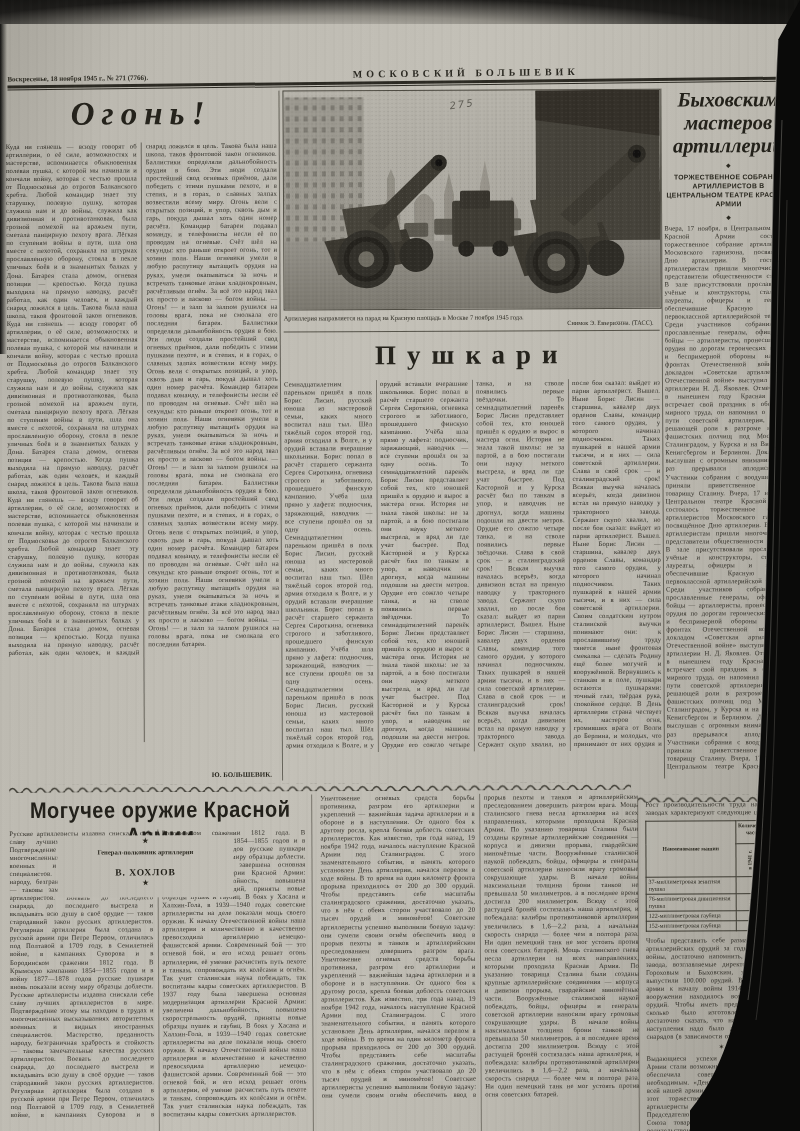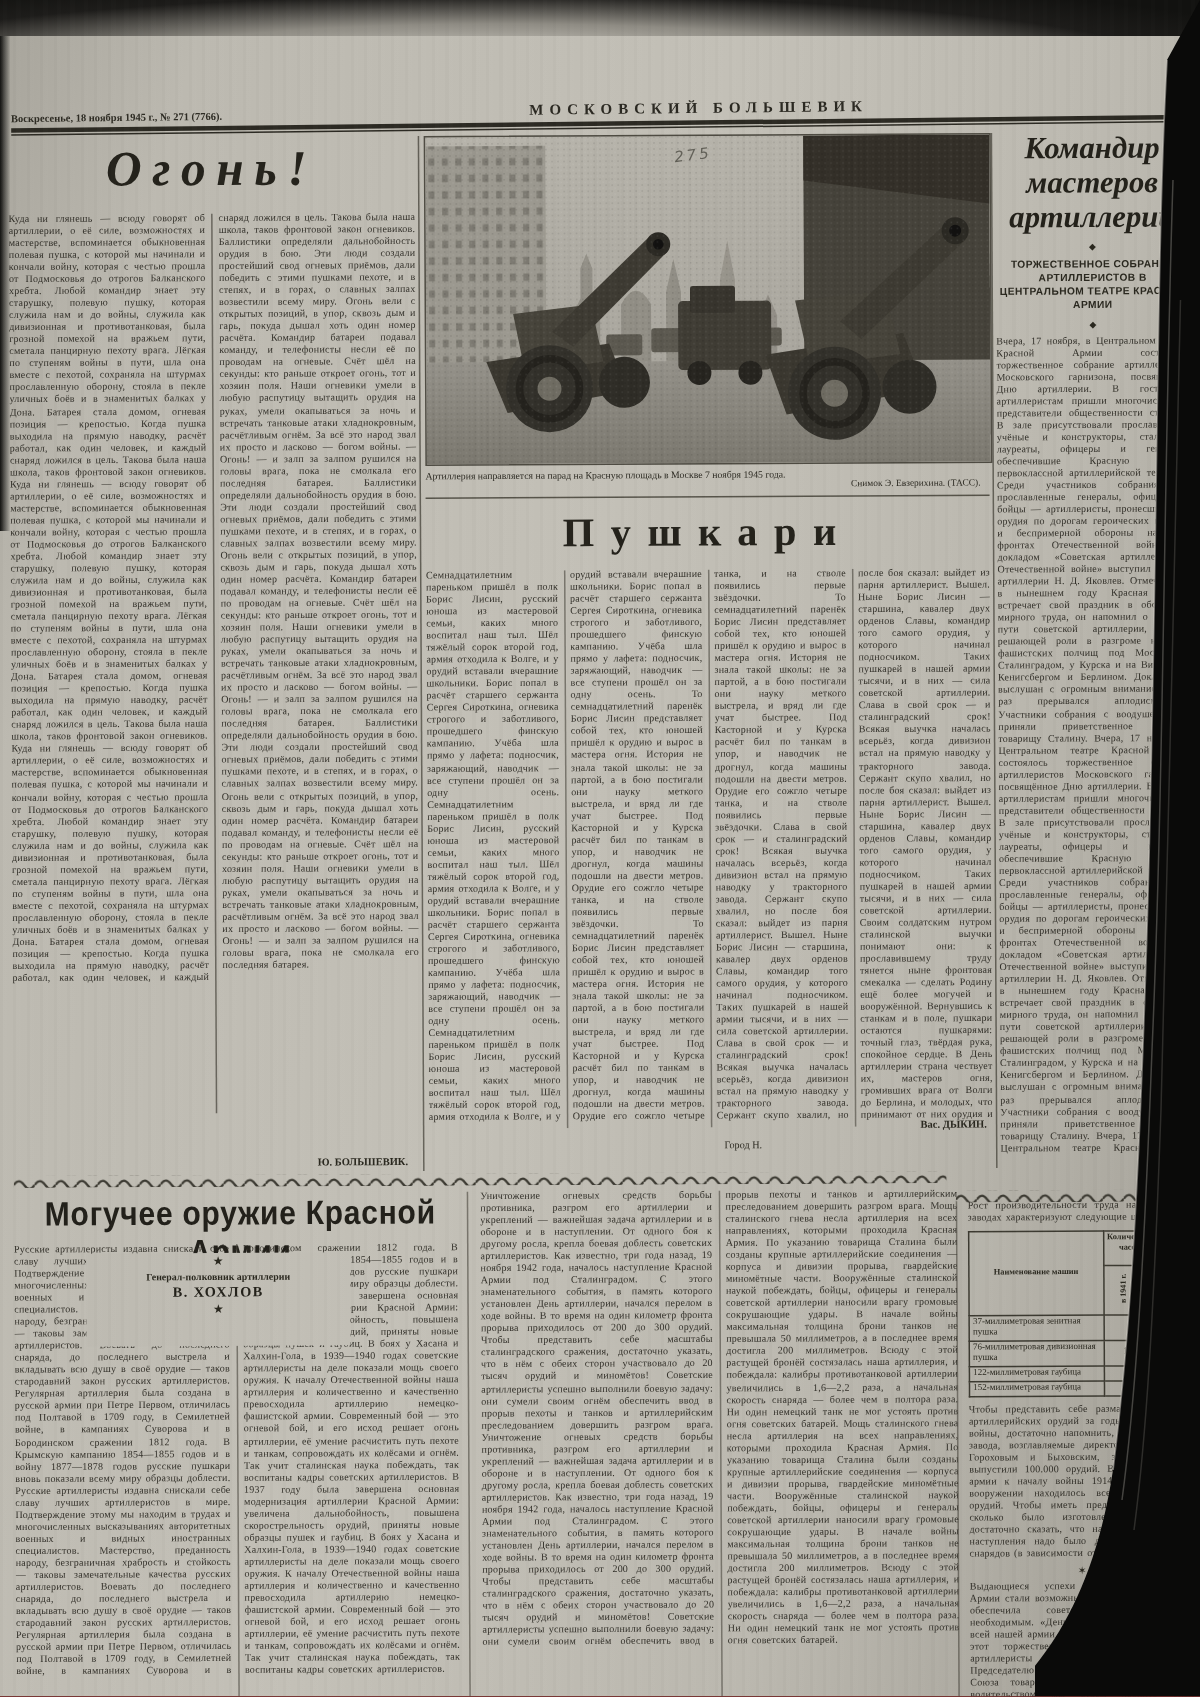--- a/index.html
+++ b/index.html
@@ -1,16 +1,16 @@
 <!DOCTYPE html>
 <html lang="ru"><head>
 <meta charset="utf-8">
 <style>
   html,body{margin:0;padding:0;background:#0c0c0b;}
-  .page{position:relative;width:800px;height:1131px;overflow:hidden;background:#ef4444;
+  .page{position:relative;width:800px;height:1131px;overflow:hidden;background:#c4b5fd;
         font-family:"Liberation Serif","DejaVu Serif",serif;-webkit-font-smoothing:antialiased;}
   .paper{position:absolute;left:0;top:24px;width:800px;height:1107px;
          background:linear-gradient(105deg,#a7a49b 0%,#bcb9b0 12%,#c3c0b7 45%,#bbb8af 72%,#a8a59c 92%,#8f8c84 100%);}
   .paper-inner{position:absolute;inset:0;transform:rotate(-0.3deg);}
   .scan-top{position:absolute;left:0;top:0;width:800px;height:26px;
             background:radial-gradient(ellipse 70% 220% at 42% 160%,#d9d6cd 0%,#8e8b83 45%,#1d1c1a 78%,#121210 100%);}
   .scan-left{position:absolute;left:0;top:24px;width:7px;height:330px;
              background:linear-gradient(to right,#131311,rgba(19,19,17,0));}
   .grain{position:absolute;inset:0;pointer-events:none;opacity:.5;
          background:repeating-linear-gradient(90deg,rgba(0,0,0,.035) 0 2px,rgba(255,255,255,.02) 2px 5px,rgba(0,0,0,0) 5px 9px);}
@@ -62,21 +62,21 @@
   .mog{position:absolute;left:8px;top:770px;width:620px;height:347px;}
   .mog-title{position:absolute;left:0;top:2px;width:302px;text-align:center;
              font-family:"Liberation Sans","DejaVu Sans",sans-serif;font-weight:bold;
              font-size:20px;letter-spacing:0.5px;color:#22201a;transform:scaleY(1.12);transform-origin:top;}
   .mog-cols12{position:absolute;left:0;top:34px;width:296px;height:310px;
               column-count:2;column-gap:9px;column-rule:1px solid rgba(70,67,58,.6);}
   .mog-byline-box{position:absolute;left:48px;top:40px;width:176px;height:62px;
                   background:linear-gradient(100deg,#bdbab1,#c2bfb6);text-align:center;z-index:2;}
   .star{font-size:8px;color:#2a281f;line-height:1.4;}
   .mog-rank{font-size:6.6px;font-weight:bold;color:#2a281f;margin-top:2px;}
-  .mog-name{font-size:9.5px;font-weight:bold;letter-spacing:1px;color:#23211a;margin-top:2px;font-family:Liberation Serif, serif;}
+  .mog-name{font-size:9.5px;font-weight:bold;letter-spacing:1px;color:#23211a;margin-top:12px;font-family:Liberation Serif, serif;}
   .mog-cols34{position:absolute;left:302px;top:0;width:318px;height:344px;
               column-count:2;column-gap:9px;column-rule:1px solid rgba(70,67,58,.6);
               border-left:1px solid rgba(70,67,58,.6);padding-left:8px;}
   
   .col5{position:absolute;left:636px;top:778px;width:158px;height:339px;
         border-left:1px solid rgba(70,67,58,.6);padding-left:7px;box-sizing:border-box;overflow:hidden;}
   table.prod{border-collapse:collapse;width:146px;margin:4px 0 5px;background:rgba(255,255,255,.04);}
   table.prod th,table.prod td{border:1px solid #3c3a31;color:#2a281f;padding:1px 2px;}
   table.prod th{font-size:5.6px;font-weight:bold;text-align:center;line-height:1.2;}
   table.prod td{font-size:6px;line-height:1.15;}
@@ -200,31 +200,27 @@
           <span class="credit">Снимок Э. Евзерихина. (ТАСС).</span>
         </div>
         <div class="mid-rule"></div>
         <div class="push-title">Пушкари</div>
         <div class="push-body t">
           <span>Семнадцатилетним пареньком пришёл в полк Борис Лисин, русский юноша из мастеровой семьи, каких много воспитал наш тыл. Шёл тяжёлый сорок второй год, армия отходила к Волге, и у орудий вставали вчерашние школьники. Борис попал в расчёт старшего сержанта Сергея Сироткина, огневика строгого и заботливого, прошедшего финскую кампанию. Учёба шла прямо у лафета: подносчик, заряжающий, наводчик — все ступени прошёл он за одну осень. Семнадцатилетним пареньком пришёл в полк Борис Лисин, русский юноша из мастеровой семьи, каких много воспитал наш тыл. Шёл тяжёлый сорок второй год, армия отходила к Волге, и у орудий вставали вчерашние школьники. Борис попал в расчёт старшего сержанта Сергея Сироткина, огневика строгого и заботливого, прошедшего финскую кампанию. Учёба шла прямо у лафета: подносчик, заряжающий, наводчик — все ступени прошёл он за одну осень. Семнадцатилетним пареньком пришёл в полк Борис Лисин, русский юноша из мастеровой семьи, каких много воспитал наш тыл. Шёл тяжёлый сорок второй год, армия отходила к Волге, и у орудий вставали вчерашние школьники. Борис попал в расчёт старшего сержанта Сергея Сироткина, огневика строгого и заботливого, прошедшего финскую кампанию. Учёба шла прямо у лафета: подносчик, заряжающий, наводчик — все ступени прошёл он за одну осень.</span>
           <span>То семнадцатилетний паренёк Борис Лисин представляет собой тех, кто юношей пришёл к орудию и вырос в мастера огня. История не знала такой школы: не за партой, а в бою постигали они науку меткого выстрела, и вряд ли где учат быстрее. Под Касторной и у Курска расчёт бил по танкам в упор, и наводчик не дрогнул, когда машины подошли на двести метров. Орудие его сожгло четыре танка, и на стволе появились первые звёздочки. То семнадцатилетний паренёк Борис Лисин представляет собой тех, кто юношей пришёл к орудию и вырос в мастера огня. История не знала такой школы: не за партой, а в бою постигали они науку меткого выстрела, и вряд ли где учат быстрее. Под Касторной и у Курска расчёт бил по танкам в упор, и наводчик не дрогнул, когда машины подошли на двести метров. Орудие его сожгло четыре танка, и на стволе появились первые звёздочки. То семнадцатилетний паренёк Борис Лисин представляет собой тех, кто юношей пришёл к орудию и вырос в мастера огня. История не знала такой школы: не за партой, а в бою постигали они науку меткого выстрела, и вряд ли где учат быстрее. Под Касторной и у Курска расчёт бил по танкам в упор, и наводчик не дрогнул, когда машины подошли на двести метров. Орудие его сожгло четыре танка, и на стволе появились первые звёздочки.</span>
           <span>Слава в свой срок — и сталинградский срок! Всякая выучка началась всерьёз, когда дивизион встал на прямую наводку у тракторного завода. Сержант скупо хвалил, но после боя сказал: выйдет из парня артиллерист. Вышел. Ныне Борис Лисин — старшина, кавалер двух орденов Славы, командир того самого орудия, у которого начинал подносчиком. Таких пушкарей в нашей армии тысячи, и в них — сила советской артиллерии. Слава в свой срок — и сталинградский срок! Всякая выучка началась всерьёз, когда дивизион встал на прямую наводку у тракторного завода. Сержант скупо хвалил, но после боя сказал: выйдет из парня артиллерист. Вышел. Ныне Борис Лисин — старшина, кавалер двух орденов Славы, командир того самого орудия, у которого начинал подносчиком. Таких пушкарей в нашей армии тысячи, и в них — сила советской артиллерии. Слава в свой срок — и сталинградский срок! Всякая выучка началась всерьёз, когда дивизион встал на прямую наводку у тракторного завода. Сержант скупо хвалил, но после боя сказал: выйдет из парня артиллерист. Вышел. Ныне Борис Лисин — старшина, кавалер двух орденов Славы, командир того самого орудия, у которого начинал подносчиком. Таких пушкарей в нашей армии тысячи, и в них — сила советской артиллерии.</span>
           <span>Своим солдатским нутром сталинской выучки понимают они: к прославившему труду тянется ныне фронтовая смекалка — сделать Родину ещё более могучей и вооружённой. Вернувшись к станкам и в поле, пушкари остаются пушкарями: точный глаз, твёрдая рука, спокойное сердце. В День артиллерии страна чествует их, мастеров огня, громивших врага от Волги до Берлина, и молодых, что принимают от них орудия и традиции. Своим солдатским нутром сталинской выучки понимают они: к прославившему труду тянется ныне фронтовая смекалка — сделать Родину ещё более могучей и вооружённой. Вернувшись к станкам и в поле, пушкари остаются пушкарями: точный глаз, твёрдая рука, спокойное сердце. В День артиллерии страна чествует их, мастеров огня, громивших врага от Волги до Берлина, и молодых, что принимают от них орудия и традиции. Своим солдатским нутром сталинской выучки понимают они: к прославившему труду тянется ныне фронтовая смекалка — сделать Родину ещё более могучей и вооружённой. Вернувшись к станкам и в поле, пушкари остаются пушкарями: точный глаз, твёрдая рука, спокойное сердце. В День артиллерии страна чествует их, мастеров огня, громивших врага от Волги до Берлина, и молодых, что принимают от них орудия и традиции.</span>
         </div>
-        <div class="push-sig">
-          <span class="byline">Вас. ДЫКИН.</span>
-          <span class="push-date">Город Н.</span>
-        </div>
       </section>
 
       <div class="vrule" style="left:663px;top:66px;height:690px;"></div>
 
       <section class="praz">
         <div class="praz-title">
-          <div>Командир</div>
+          <div>Быховским</div>
           <div>мастеров</div>
           <div>артиллерии</div>
         </div>
         <div class="sep-diamond">◆</div>
         <div class="praz-sub">ТОРЖЕСТВЕННОЕ СОБРАНИЕ АРТИЛЛЕРИСТОВ В ЦЕНТРАЛЬНОМ ТЕАТРЕ КРАСНОЙ АРМИИ</div>
         <div class="sep-diamond">◆</div>
         <div class="praz-body t">Вчера, 17 ноября, в Центральном театре Красной Армии состоялось торжественное собрание артиллеристов Московского гарнизона, посвящённое Дню артиллерии. В гости к артиллеристам пришли многочисленные представители общественности столицы. В зале присутствовали прославленные учёные и конструкторы, сталинские лауреаты, офицеры и генералы, обеспечившие Красную Армию первоклассной артиллерийской техникой. Среди участников собрания — прославленные генералы, офицеры и бойцы — артиллеристы, пронесшие свои орудия по дорогам героических походов и беспримерной обороны на всех фронтах Отечественной войны. С докладом «Советская артиллерия в Отечественной войне» выступил маршал артиллерии Н. Д. Яковлев. Отмечая, что в нынешнем году Красная Армия встречает свой праздник в обстановке мирного труда, он напомнил о славном пути советской артиллерии, о её решающей роли в разгроме немецко-фашистских полчищ под Москвой и Сталинградом, у Курска и на Висле, под Кенигсбергом и Берлином. Доклад был выслушан с огромным вниманием и не раз прерывался аплодисментами. Участники собрания с воодушевлением приняли приветственное письмо товарищу Сталину. Вчера, 17 ноября, в Центральном театре Красной Армии состоялось торжественное собрание артиллеристов Московского гарнизона, посвящённое Дню артиллерии. В гости к артиллеристам пришли многочисленные представители общественности столицы. В зале присутствовали прославленные учёные и конструкторы, сталинские лауреаты, офицеры и генералы, обеспечившие Красную Армию первоклассной артиллерийской техникой. Среди участников собрания — прославленные генералы, офицеры и бойцы — артиллеристы, пронесшие свои орудия по дорогам героических походов и беспримерной обороны на всех фронтах Отечественной войны. С докладом «Советская артиллерия в Отечественной войне» выступил маршал артиллерии Н. Д. Яковлев. Отмечая, что в нынешнем году Красная Армия встречает свой праздник в обстановке мирного труда, он напомнил о славном пути советской артиллерии, о её решающей роли в разгроме немецко-фашистских полчищ под Москвой и Сталинградом, у Курска и на Висле, под Кенигсбергом и Берлином. Доклад был выслушан с огромным вниманием и не раз прерывался аплодисментами. Участники собрания с воодушевлением приняли приветственное письмо товарищу Сталину. Вчера, 17 ноября, в Центральном театре Красной Армии состоялось торжественное собрание артиллеристов Московского гарнизона, посвящённое Дню артиллерии. В гости к артиллеристам пришли многочисленные представители общественности столицы. В зале присутствовали прославленные учёные и конструкторы, сталинские лауреаты, офицеры и генералы, обеспечившие Красную Армию первоклассной артиллерийской техникой. Среди участников собрания — прославленные генералы, офицеры и бойцы — артиллеристы, пронесшие свои орудия по дорогам героических походов и беспримерной обороны на всех фронтах Отечественной войны. С докладом «Советская артиллерия в Отечественной войне» выступил маршал артиллерии Н. Д. Яковлев. Отмечая, что в нынешнем году Красная Армия встречает свой праздник в обстановке мирного труда, он напомнил о славном пути советской артиллерии, о её решающей роли в разгроме немецко-фашистских полчищ под Москвой и Сталинградом, у Курска и на Висле, под Кенигсбергом и Берлином. Доклад был выслушан с огромным вниманием и не раз прерывался аплодисментами. Участники собрания с воодушевлением приняли приветственное письмо товарищу Сталину.</div>
         <div class="praz-credit">(ТАСС).</div>
       </section>
 

